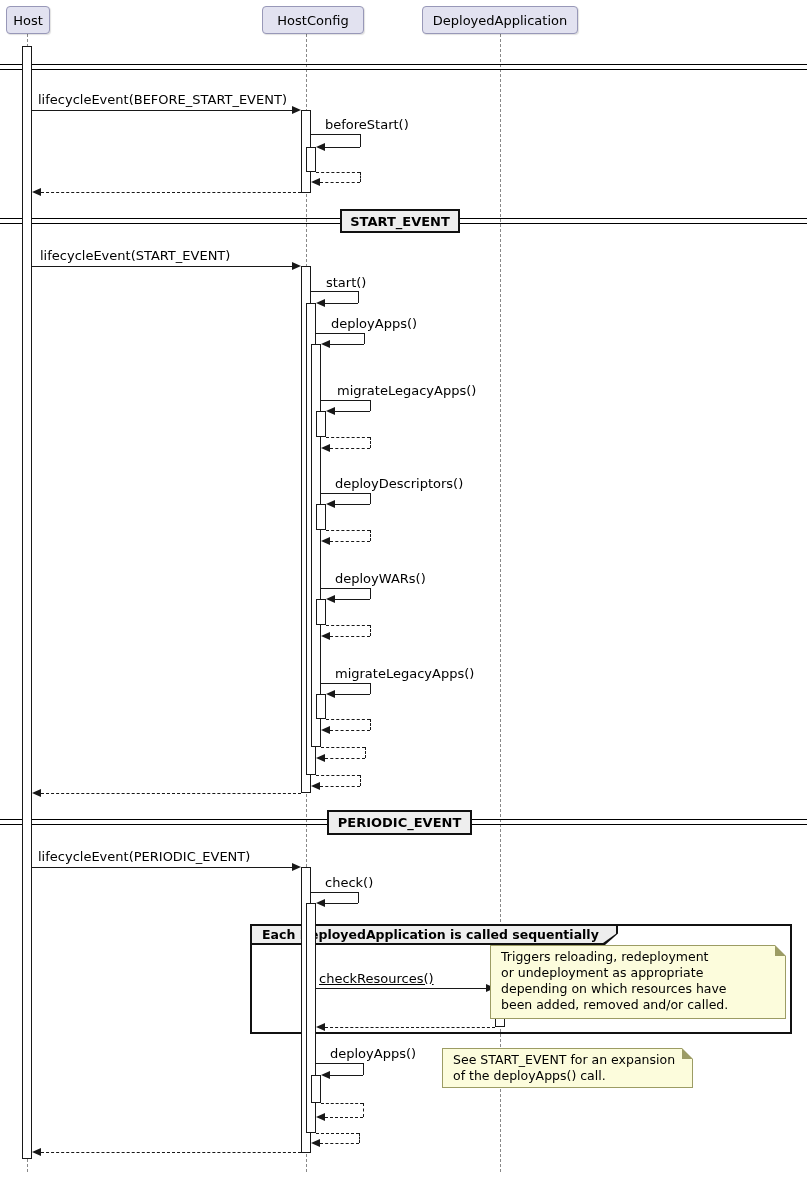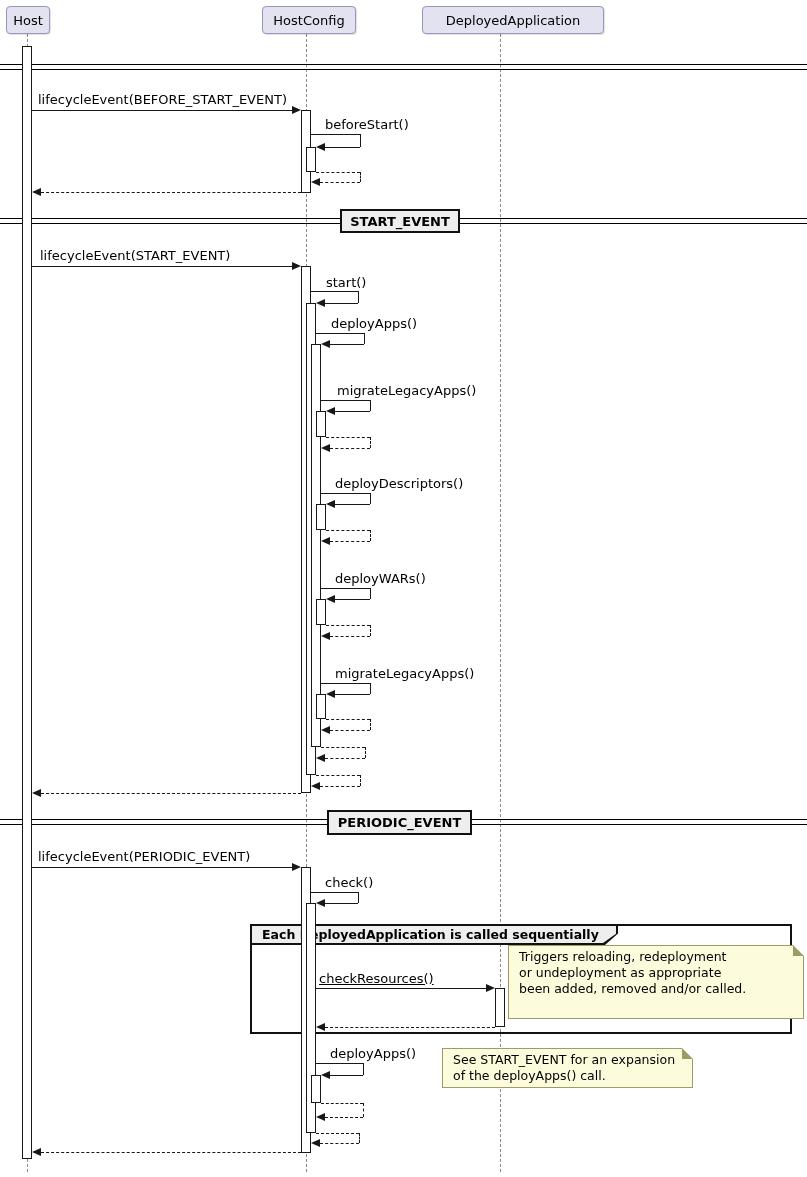--- a/index.html
+++ b/index.html
@@ -153,25 +153,26 @@
     <div class="abs hline dash" style="left: 320px; top: 1143px; width: 39px;"></div>
     <div class="abs arrl" style="left: 311px; top: 1139px;"></div>
     <div class="abs hline dash" style="left: 41px; top: 192px; width: 260px;"></div>
     <div class="abs arrl" style="left: 32px; top: 188px;"></div>
     <div class="abs hline dash" style="left: 41px; top: 793px; width: 260px;"></div>
     <div class="abs arrl" style="left: 32px; top: 789px;"></div>
     <div class="abs hline dash" style="left: 325px; top: 1027px; width: 170px;"></div>
     <div class="abs arrl" style="left: 316px; top: 1023px;"></div>
     <div class="abs hline dash" style="left: 41px; top: 1152px; width: 260px;"></div>
     <div class="abs arrl" style="left: 32px; top: 1148px;"></div>
-    <div class="abs note" style="left: 508px; top: 945px; width: 296px; height: 74px;">
+    <div class="abs note" style="left: 490px; top: 945px; width: 296px; height: 74px;">
       <div>Triggers reloading, redeployment</div>
       <div>or undeployment as appropriate</div>
+      <div>depending on which resources have</div>
       <div>been added, removed and/or called.</div>
     </div>
     <div class="abs note" style="left: 442px; top: 1048px; width: 251px; height: 40px;">
       <div>See START_EVENT for an expansion</div>
       <div>of the deployApps() call.</div>
     </div>
     <div class="abs pbox" style="left: 6px; top: 6px; width: 44px; height: 28px;">Host</div>
-    <div class="abs pbox" style="left: 262px; top: 6px; width: 94px; height: 28px;">HostConfig</div>
-    <div class="abs pbox" style="left: 422px; top: 6px; width: 182px; height: 28px;">DeployedApplication</div>
+    <div class="abs pbox" style="left: 262px; top: 6px; width: 102px; height: 28px;">HostConfig</div>
+    <div class="abs pbox" style="left: 422px; top: 6px; width: 156px; height: 28px;">DeployedApplication</div>
   </div>
 
 </body></html>

